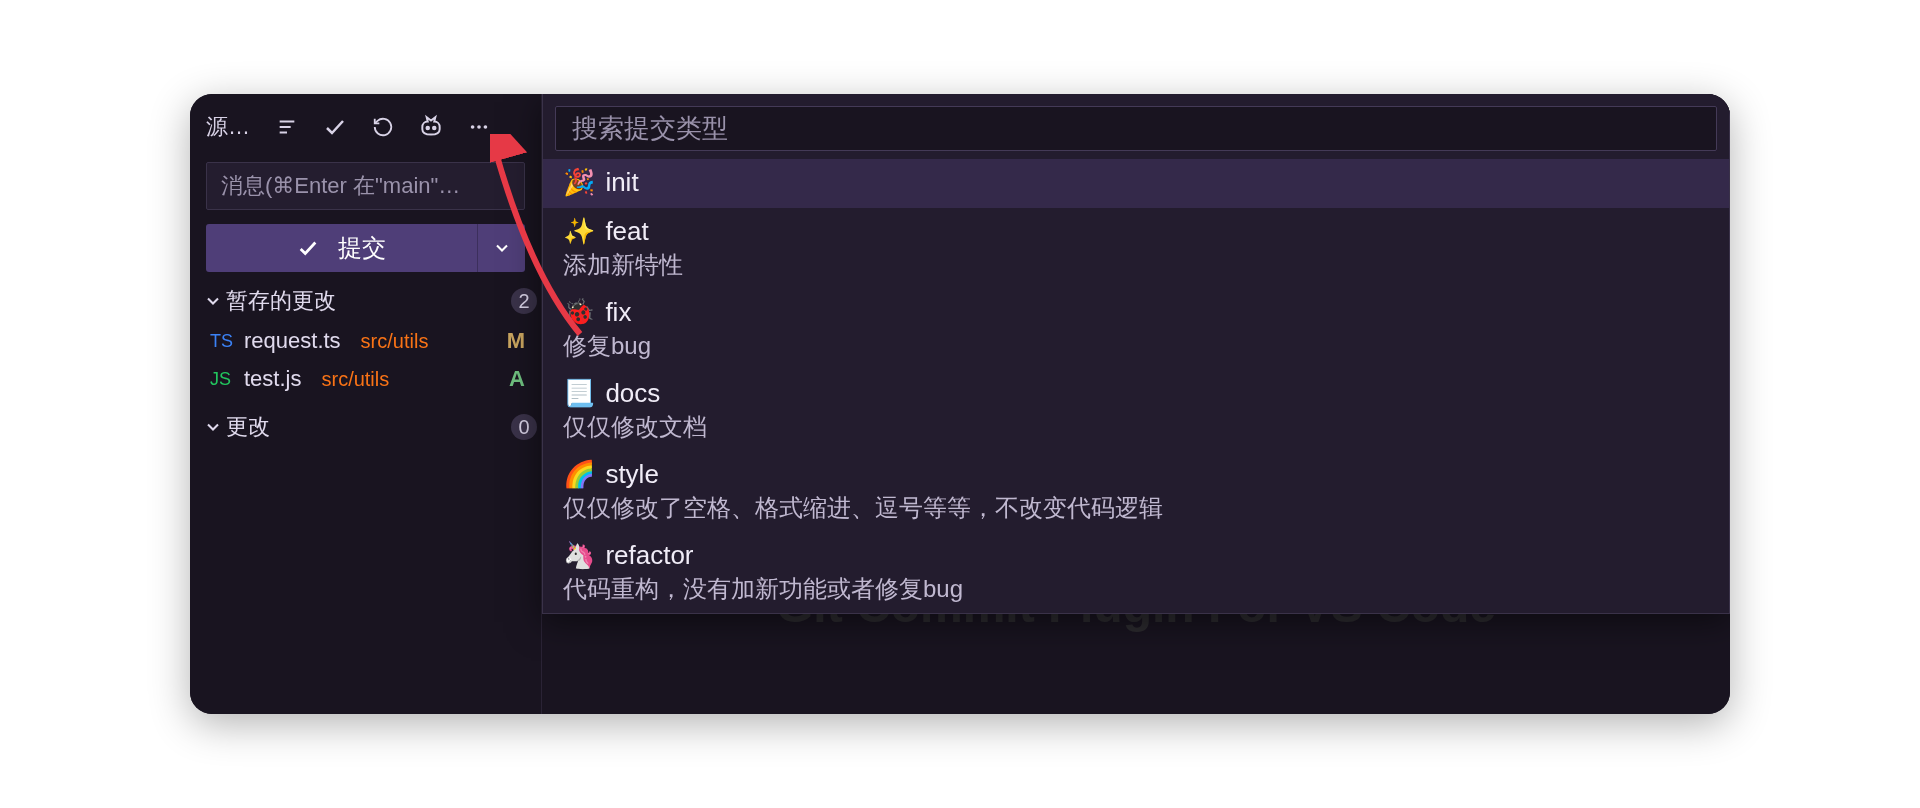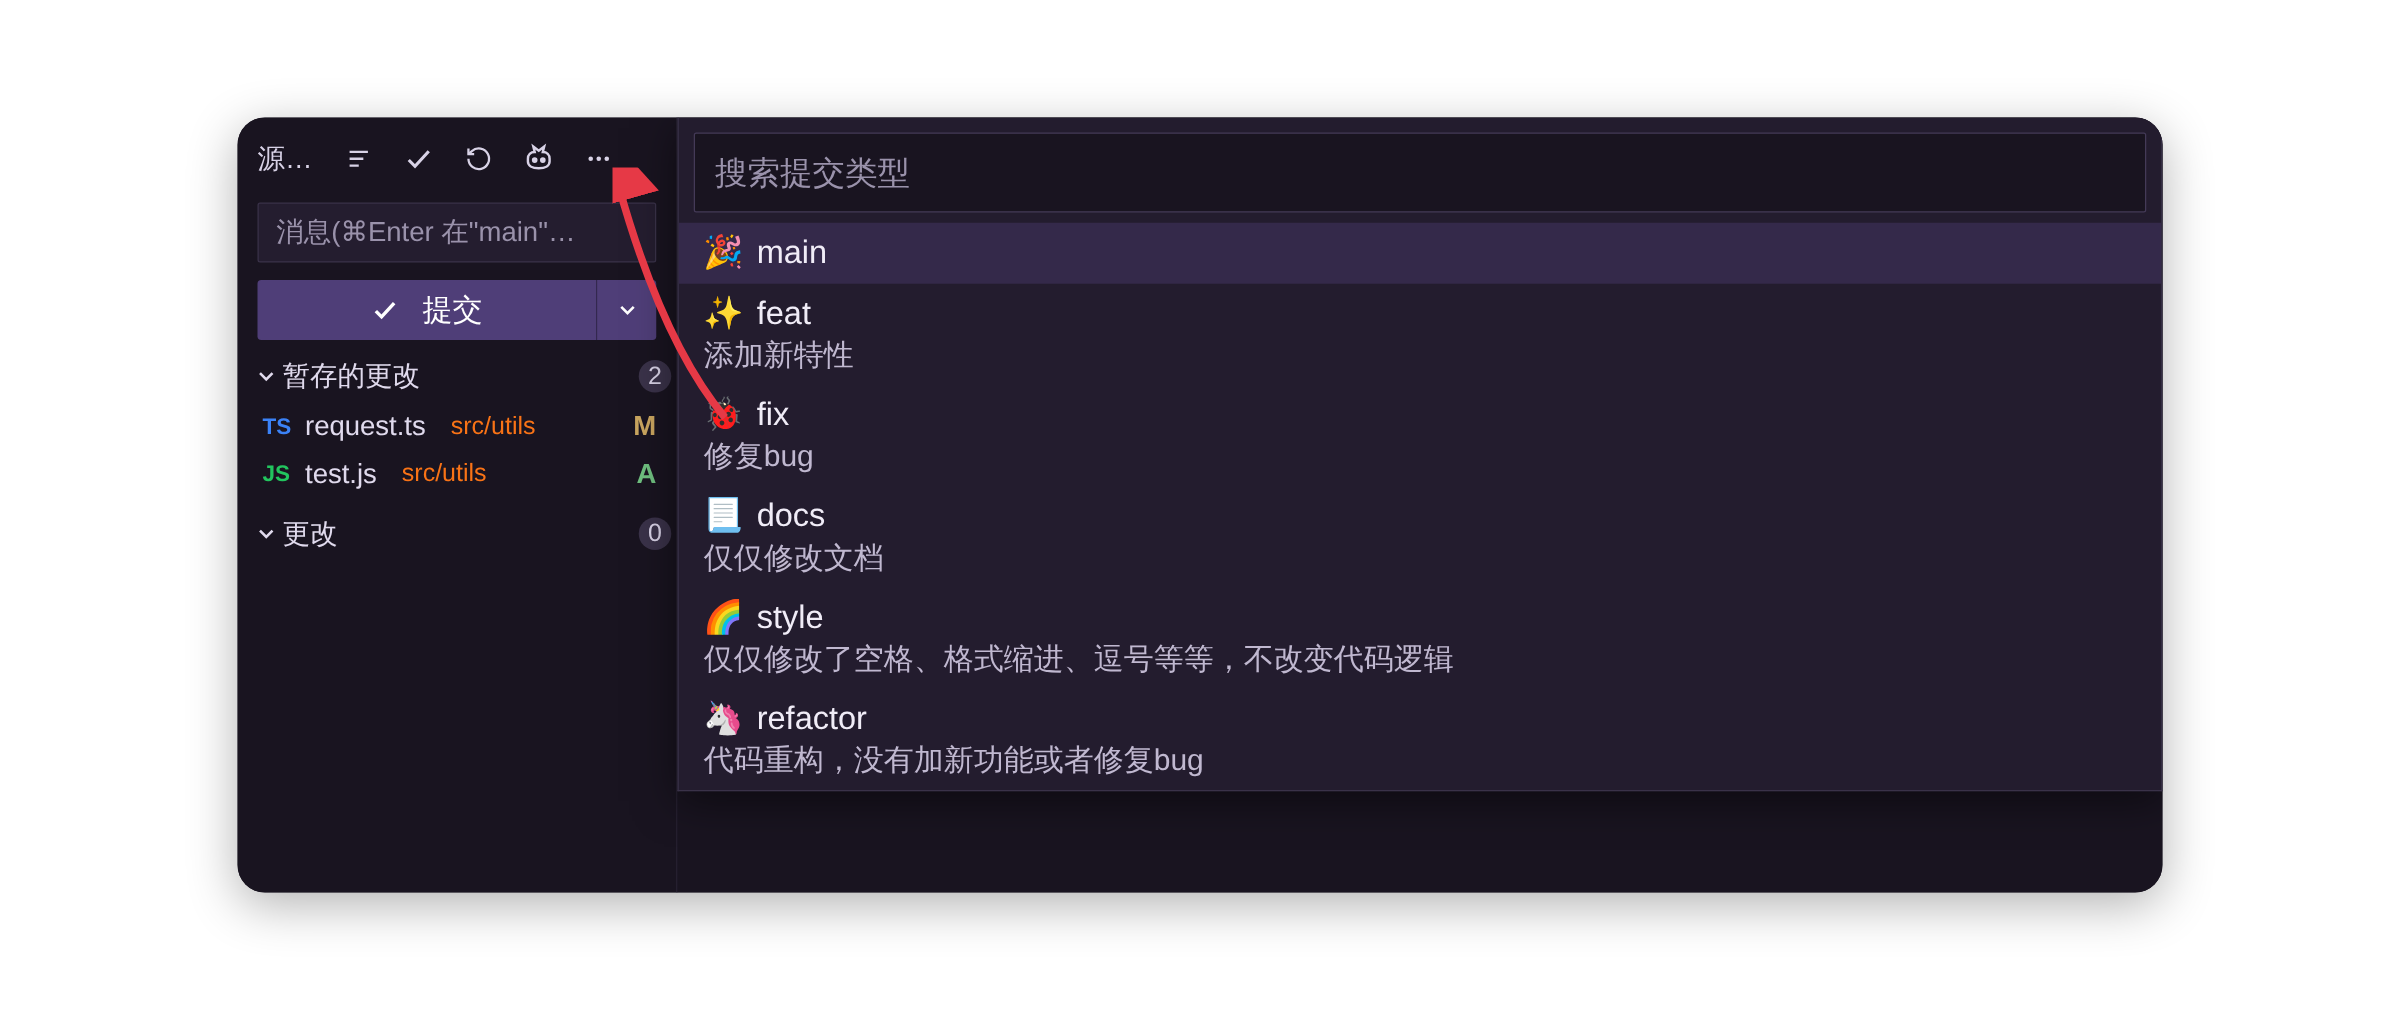--- a/index.html
+++ b/index.html
@@ -123,21 +123,21 @@
   .file-row {
     display: flex;
     align-items: center;
     padding: 6px 16px 6px 20px;
     font-size: 22px;
     color: #e0daed;
     cursor: pointer;
   }
   .file-row .file-icon {
     width: 34px;
-    font-weight: 700;
+    font-weight: 400;
     font-size: 18px;
     display:flex;align-items:center;justify-content:flex-start;
   }
   .file-row .file-name { margin-right: 20px; }
   .file-row .file-path { color: #f97316; font-size: 20px; flex:1; }
   .file-row .status {
     font-size: 22px;
     font-weight: 600;
     width: 22px;
     text-align: right;
@@ -196,21 +196,21 @@
     right: 0;
     background: #231c2e;
     border: 1px solid #3a3249;
     border-top: none;
     box-shadow: 0 8px 32px rgba(0,0,0,0.5);
     display:flex;
     flex-direction: column;
   }
   .qp-search {
     margin: 12px 12px 8px 12px;
-    height: 64px;
+    height: 45px;
     background: #191420;
     border: 1px solid #443a57;
     color: #e0daed;
     font-size: 26px;
     padding: 0 16px;
     outline: none;
     border-radius: 2px;
   }
   .qp-search::placeholder { color: #9a92ab; }
   .qp-list {
@@ -351,21 +351,21 @@
       </div>
       <h2>Git Commit Plugin For VS Code</h2>
     </div>
 
     <div class="quickpick">
       <input class="qp-search" placeholder="搜索提交类型" style="">
       <div class="qp-list" id="qp-list">
           <div class="qp-item selected">
             <div class="qp-title">
               <span>🎉</span>
-              <span>main</span>
+              <span>init</span>
             </div>
           </div>
           <div class="qp-item">
             <div class="qp-title">
               <span>✨</span>
               <span>feat</span>
             </div>
             <div class="qp-desc">添加新特性</div>
           </div>
           <div class="qp-item">

